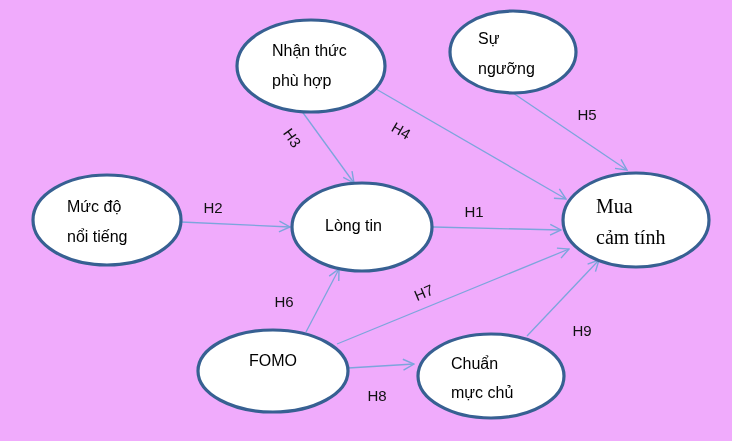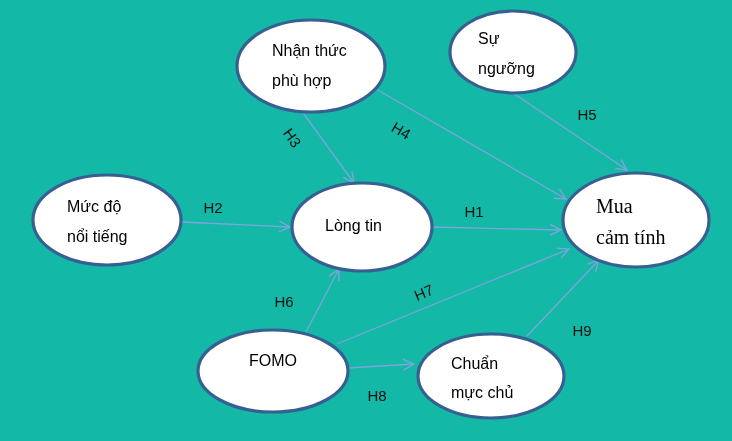--- a/index.html
+++ b/index.html
@@ -4,21 +4,21 @@
 <style>
   html, body {
     margin: 0;
     padding: 0;
     background: #ffffff;
   }
   .canvas {
     position: relative;
     width: 732px;
     height: 441px;
-    background: #14b8a6;
+    background: #f0abfc;
     overflow: hidden;
   }
   svg { display: block; }
   text {
     font-family: "Liberation Sans", sans-serif;
     fill: #000000;
   }
   .node-label {
     font-size: 16px;
   }

